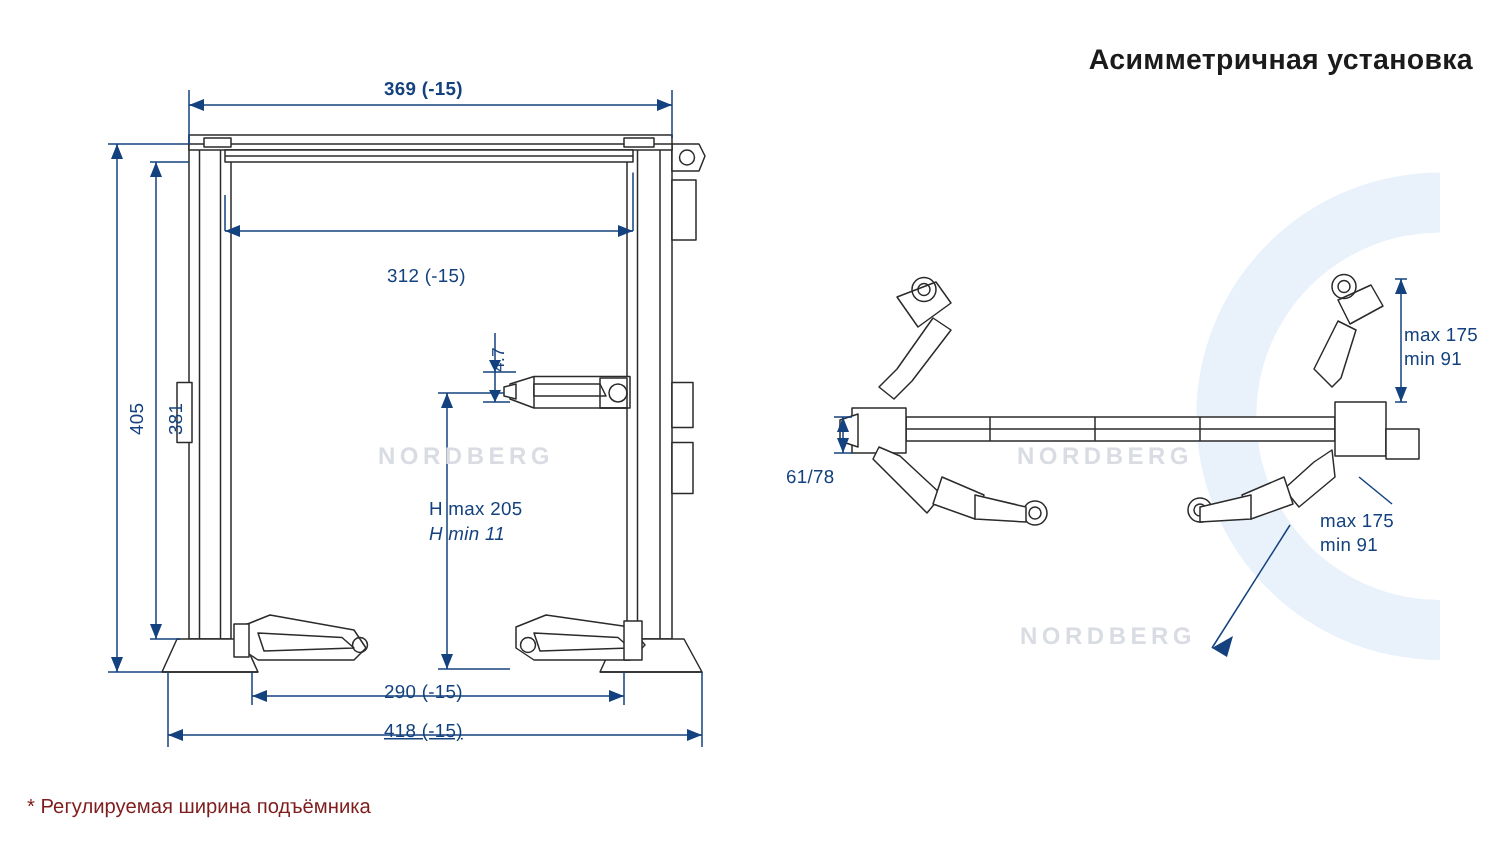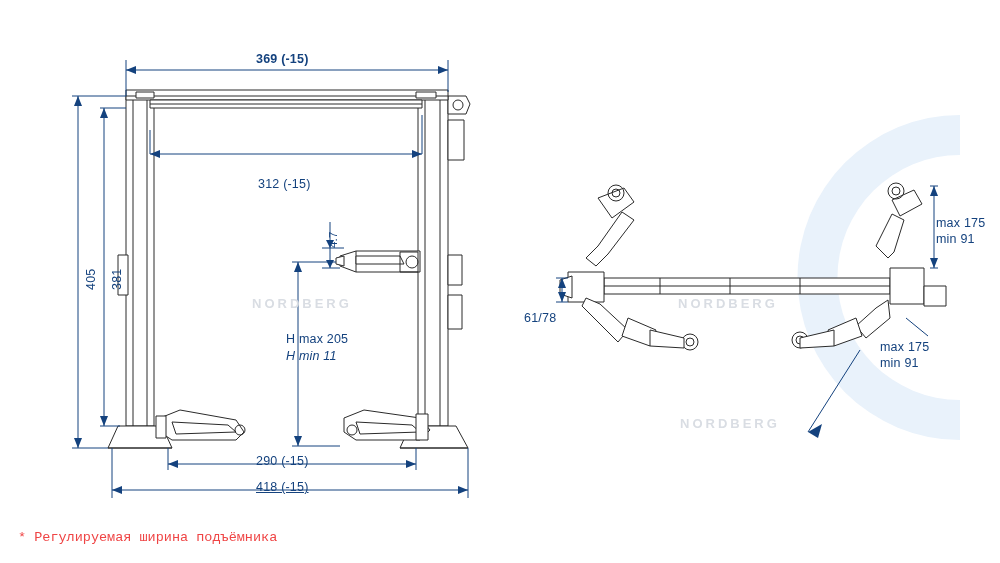--- a/index.html
+++ b/index.html
@@ -22,40 +22,39 @@
     font-size: 19px;
     font-weight: bold;
     color: #1b1b1b;
     letter-spacing: 0.2px;
   }
   .footnote {
     position: absolute;
     left: 18px;
     bottom: 18px;
     font-size: 13.5px;
-    color: #ef4444;
-    font-family: Liberation Mono, monospace;
+    color: #7f1d1d;
   }
 
   
   .dim {
     position: absolute;
     font-size: 12.5px;
     color: #14427e;
     white-space: pre;
     letter-spacing: 0.2px;
   }
   .dim.small { font-size: 11.5px; }
   .dim.vert {
     transform-origin: 0 0;
     transform: rotate(-90deg);
   }
   .wm {
     position: absolute;
-    font-size: 13px;
+    font-size: 16px;
     font-weight: bold;
     letter-spacing: 3px;
     color: #d9dde3;
     user-select: none;
   }
   svg { position: absolute; left: 0; top: 0; }
 </style>
 </head>
 <body>
 
@@ -216,20 +215,21 @@
       <polygon points="112,490 122,486 122,494"></polygon>
       <polygon points="468,490 458,486 458,494"></polygon>
       <polygon points="562,278 558,288 566,288"></polygon>
       <polygon points="562,302 558,292 566,292"></polygon>
       <polygon points="934,186 930,196 938,196"></polygon>
       <polygon points="934,268 930,258 938,258"></polygon>
       <polygon points="808,432 822,424 818,438"></polygon>
     </g>
   </svg>
 
+  <div class="title">Асимметричная установка</div>
   <div class="footnote">* Регулируемая ширина подъёмника</div>
 
   <div class="dim" style="left:256px; top:52px;font-weight:bold;">369 (-15)</div>
   <div class="dim" style="left:258px; top:136px;margin-top:41px;">312 (-15)</div>
 
   <div class="dim vert" style="left:84px; top:290px;">405</div>
   <div class="dim vert" style="left:110px; top:290px;">381</div>
 
   <div class="dim vert small" style="left:327px; top:248px;">4.7</div>
 

